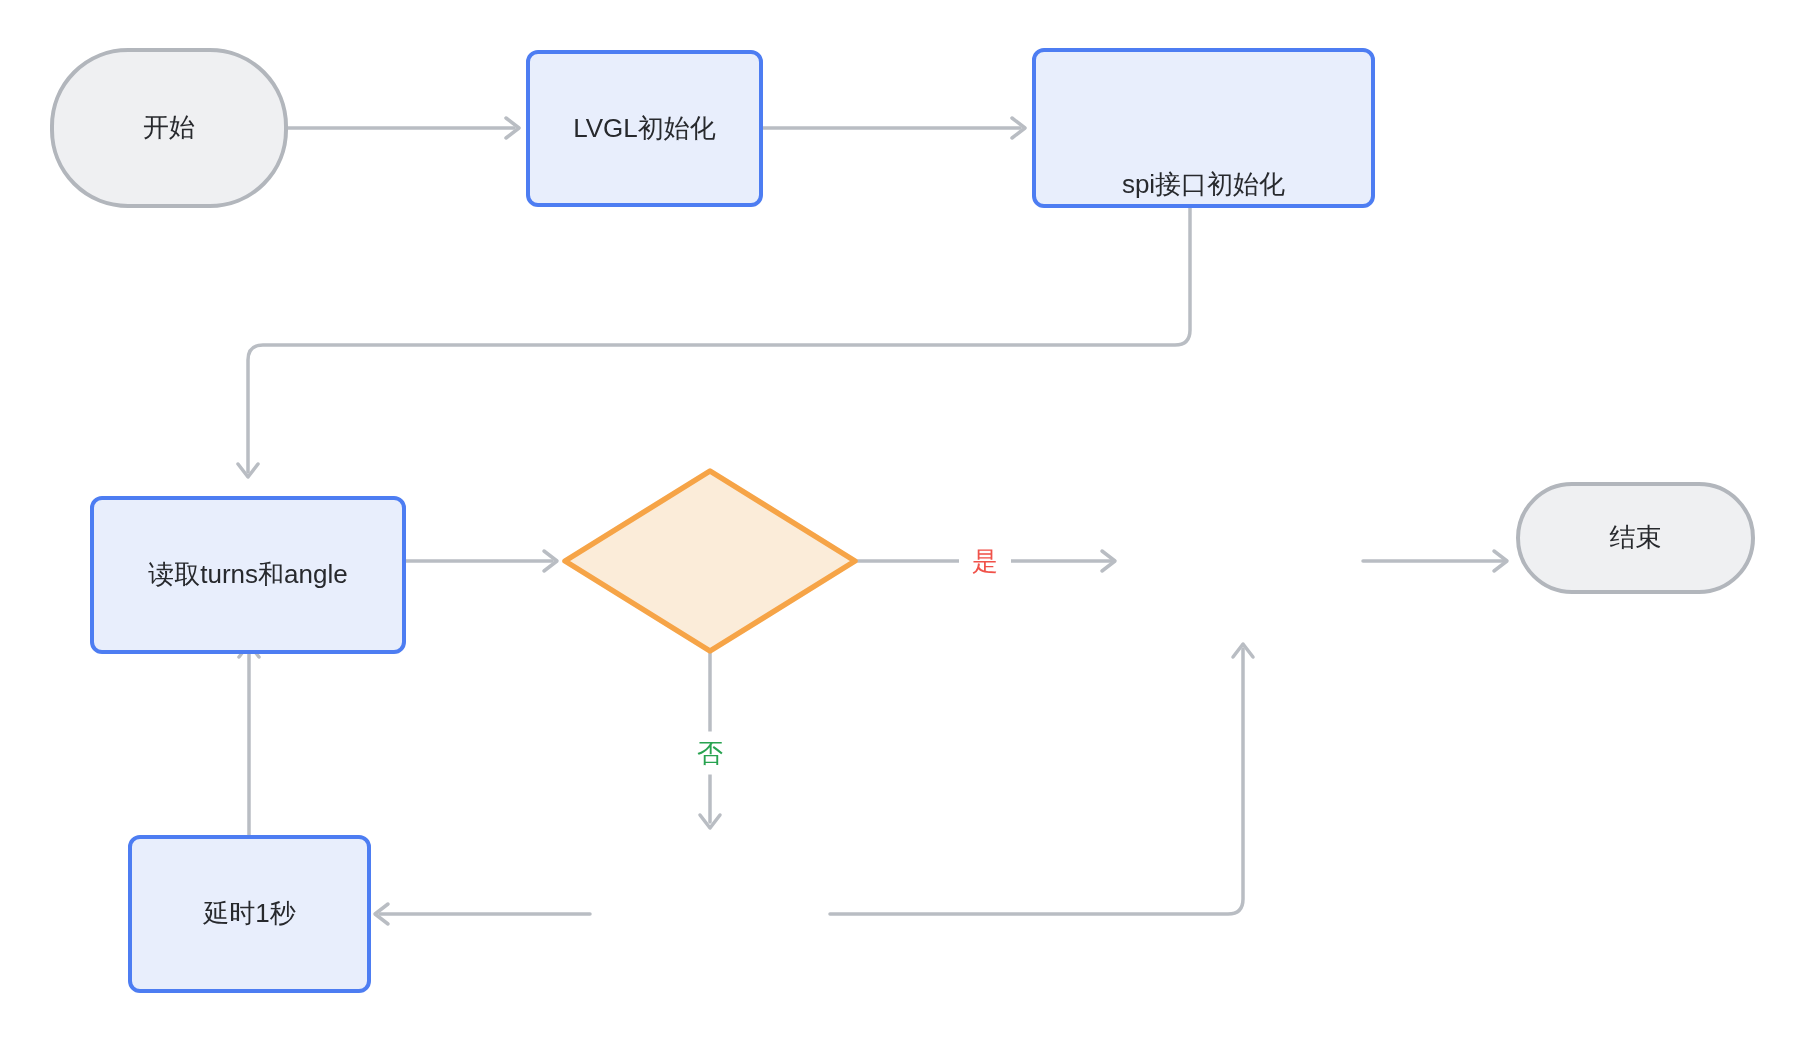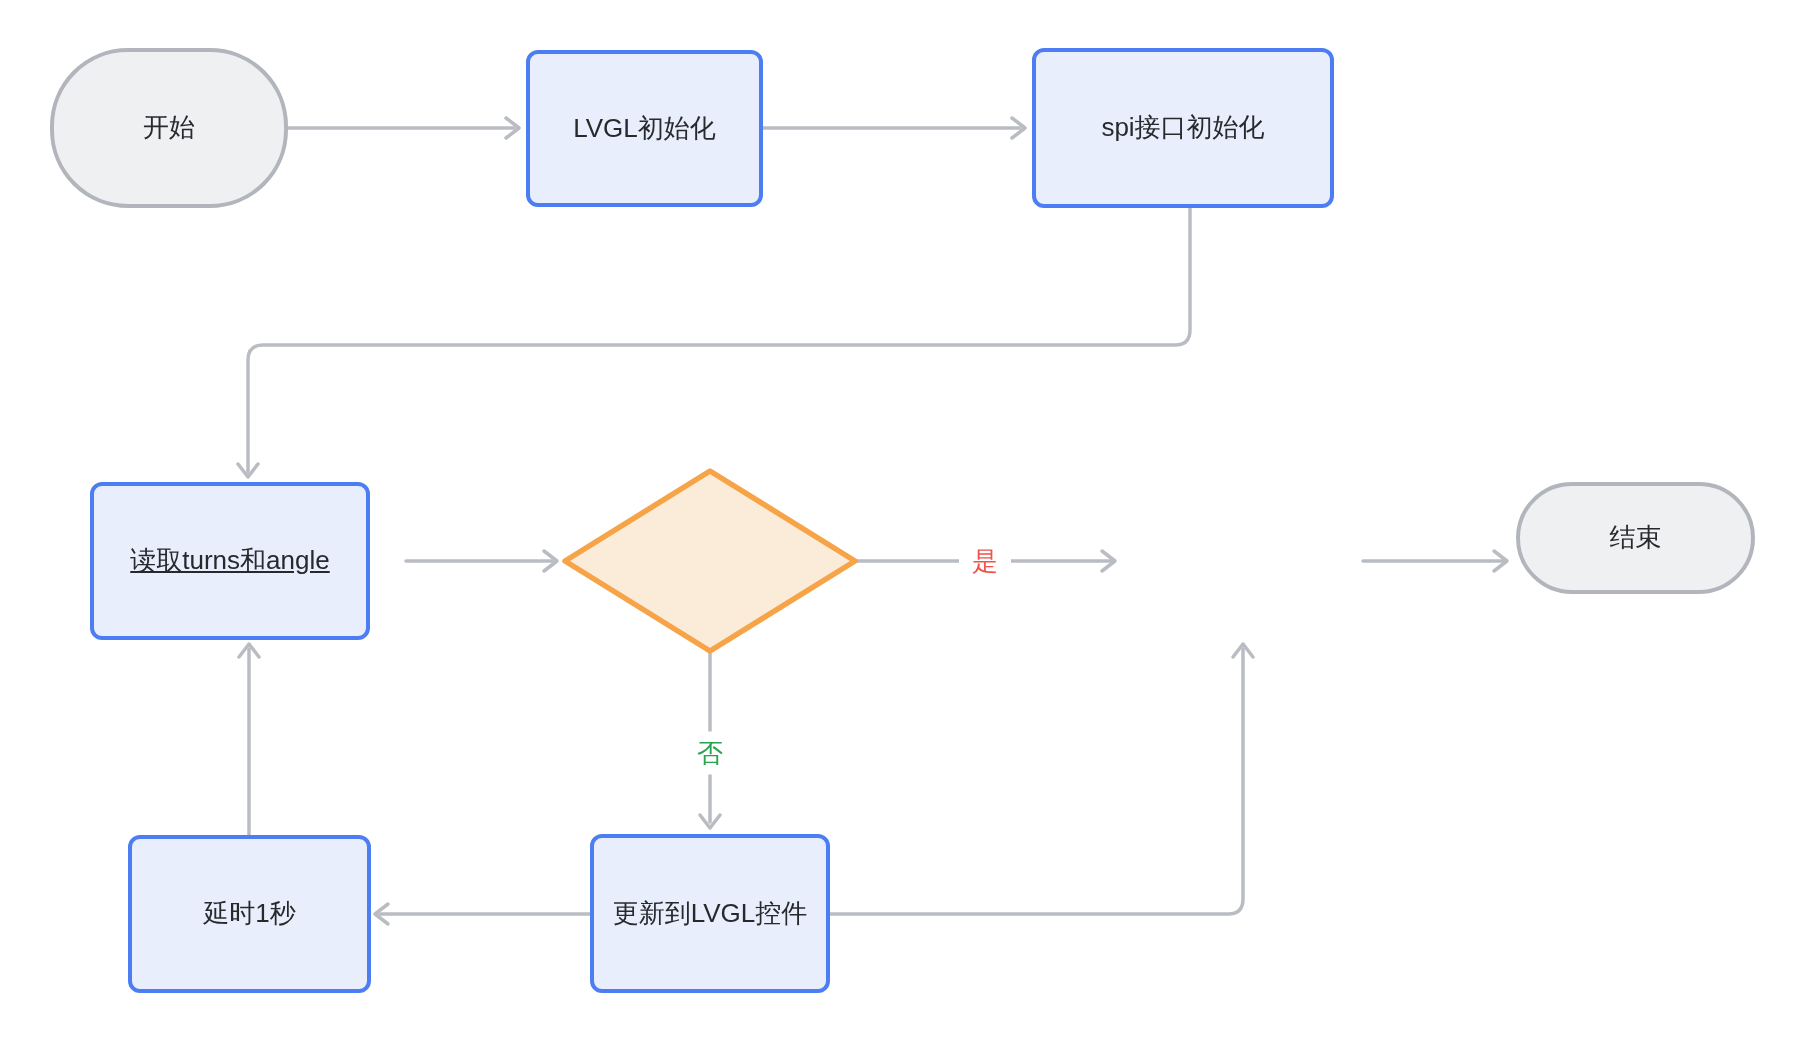--- a/index.html
+++ b/index.html
@@ -78,37 +78,34 @@
   </svg>
 
   <div class="node terminal" style="left:50px; top:48px; width:238px; height:160px;">
     <span>开始</span>
   </div>
 
   <div class="node process" style="left:526px; top:50px; width:237px; height:157px;">
     <span>LVGL初始化</span>
   </div>
 
-  <div class="node process" style="left:1032px; top:48px; width:302px; height:160px;">
+  <div class="node process" style="left:1032px; top:48px; width:343px; height:160px;justify-content:flex-end;">
     <span>spi接口初始化</span>
   </div>
 
-  <div class="node process" style="left:90px; top:482px; width:280px; height:158px;text-decoration:underline;">
+  <div class="node process" style="left:90px; top:496px; width:316px; height:158px;">
     <span>读取turns和angle</span>
   </div>
 
 
 
   <div class="node terminal" style="left:1516px; top:482px; width:239px; height:112px;">
     <span>结束</span>
   </div>
 
-  <div class="node process" style="left:590px; top:834px; width:240px; height:159px;">
-    <span>更新到LVGL控件</span>
-  </div>
 
   <div class="node process" style="left:128px; top:835px; width:243px; height:158px;">
     <span>延时1秒</span>
   </div>
 
   <span class="edge-label yes" style="left:985px; top:561px;">是</span>
   <span class="edge-label no" style="left:710px; top:753px;">否</span>
 
 </div>
 

